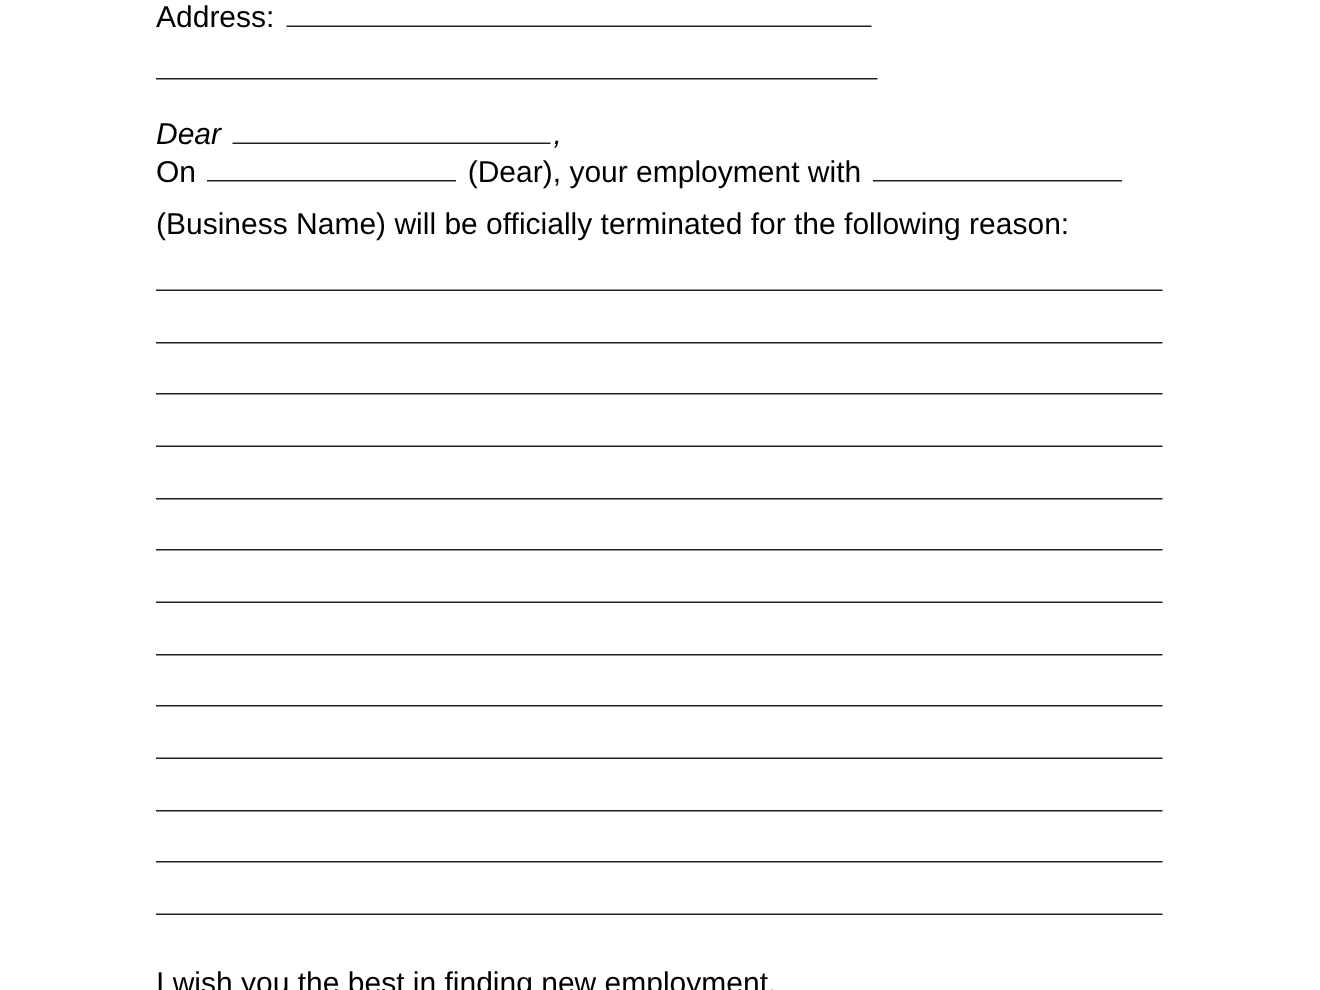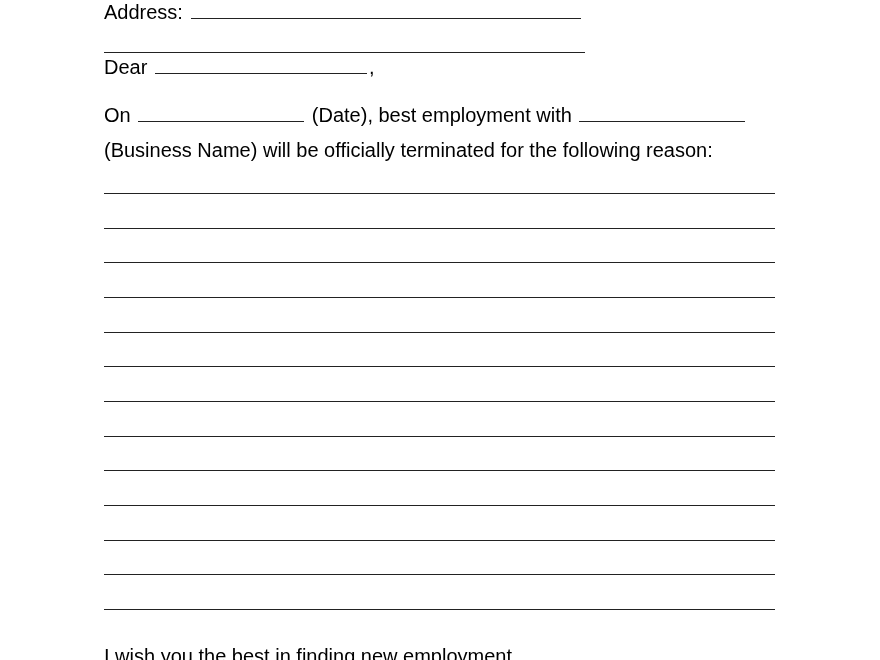--- a/index.html
+++ b/index.html
@@ -14,29 +14,29 @@
 
 <div>
 
   <div class="line" style="top:0px;text-align:right;">
     <span>Address:</span>
     <span class="blank" style="width:390px;"></span>
   </div>
 
   <div class="rule" style="top:52px; width:481px;"></div>
 
-  <div class="line" style="top:55px;">
+  <div class="line" style="top:78px;font-style:italic;">
     <span>Dear</span>
     <span class="blank" style="width:212px;"></span><span>,</span>
   </div>
 
   <div class="line" style="top:103px;">
     <span>On</span>
     <span class="blank" style="width:166px;"></span>
-    <span>(Date), best employment with</span>
+    <span>(Dear), your employment with</span>
     <span class="blank" style="width:166px;"></span>
   </div>
 
   <div class="line" style="top:138px;">(Business Name) will be officially terminated for the following reason:</div>
 
   <div>
     <div class="rule" style="top:193px; width:671px;"></div>
     <div class="rule" style="top:228px; width:671px;"></div>
     <div class="rule" style="top:262px; width:671px;"></div>
     <div class="rule" style="top:297px; width:671px;"></div>

